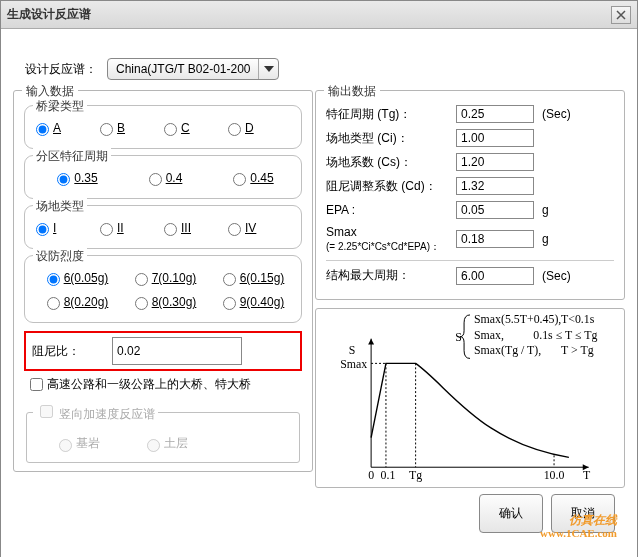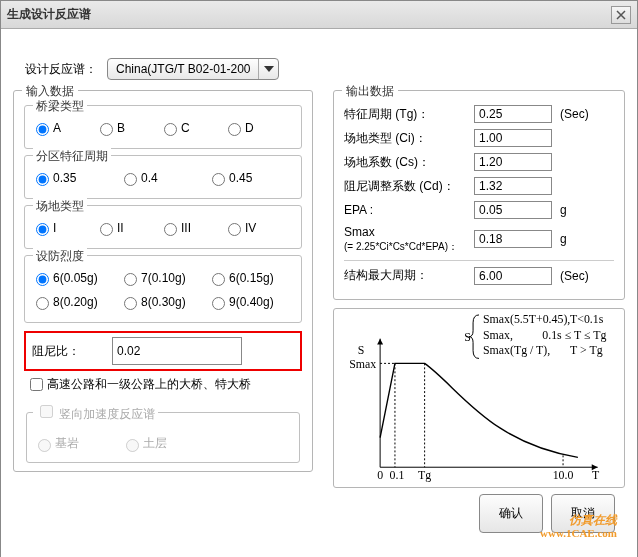--- a/index.html
+++ b/index.html
@@ -8,30 +8,30 @@
 .titlebar { background: linear-gradient(#eaeaea,#d8d8d8); border-bottom: 1px solid #aaa; height: 28px; display: flex; align-items: center; padding: 0 6px; }
 .titlebar .title { font-weight: bold; color: #333; flex: 1; }
 .titlebar .close { width: 20px; height: 18px; border: 1px solid #999; background: linear-gradient(#f6f6f6,#ddd); display: flex; align-items: center; justify-content: center; color: #555; cursor: pointer; }
 .body { padding: 25px 12px; }
 .row-top { display: flex; align-items: center; padding: 4px 10px 10px 10px; }
 .row-top .lbl { width: 84px; text-align: right; padding-right: 10px; }
 .combo { display: inline-flex; align-items: center; border: 1px solid #888; border-radius: 4px; background: linear-gradient(#fefefe,#e8e8e8); height: 22px; }
 .combo input { border: none; background: transparent; padding: 0 8px; width: 150px; outline: none; }
 .combo .btn { width: 20px; height: 20px; border-left: 1px solid #aaa; display: flex; align-items: center; justify-content: center; cursor: pointer; }
 .tri-down { width: 0; height: 0; border-left: 5px solid transparent; border-right: 5px solid transparent; border-top: 6px solid #333; }
-.cols { display: flex; gap: 20px; }
+.cols { display: flex; gap: 2px; }
 .col-left { width: 300px; }
 .col-right { flex: 1; }
 .group { border: 1px solid #b5b5b5; border-radius: 3px; padding: 8px 10px 8px 10px; margin-bottom: 8px; position: relative; }
 .group > .legend { position: absolute; top: -8px; left: 8px; background: #fff; padding: 0 4px; color: #333; }
-.subgroup { border: 1px solid #c0c0c0; border-radius: 3px; padding: 6px 6px 8px 6px; margin-top: 6px; position: relative; }
+.subgroup { border: 1px solid #c0c0c0; border-radius: 9px; padding: 6px 6px 8px 6px; margin-top: 6px; position: relative; text-decoration: underline; }
 .subgroup > .legend { position: absolute; top: -8px; left: 8px; background: #fff; padding: 0 3px; color: #333; font-size: 12px; }
 .radios { display: flex; flex-wrap: wrap; gap: 0; padding-top: 4px; }
 .radio { display: inline-flex; align-items: center; width: 64px; margin: 4px 0; cursor: pointer; }
-.radio.wide { width: 88px; }
+.radio.wide { width: 88px; justify-content: center; }
 .radio input { margin-right: 4px; }
 .damp-row { display: flex; align-items: center; margin-top: 8px; border: 2px solid #e00; padding: 4px 6px; }
 .damp-row .lbl { width: 80px; }
 .damp-row input { width: 130px; border: 1px solid #888; height: 28px; padding: 0 4px; }
 .chk-row { display: flex; align-items: center; padding: 4px 2px; }
 .chk-row input { margin-right: 4px; }
 .out-row { display: flex; align-items: center; margin: 6px 0; }
 .out-row .lbl { width: 130px; }
 .out-row .fld { width: 78px; border: 1px solid #888; height: 18px; padding: 0 4px; }
 .out-row .unit { margin-left: 8px; width: 40px; }

